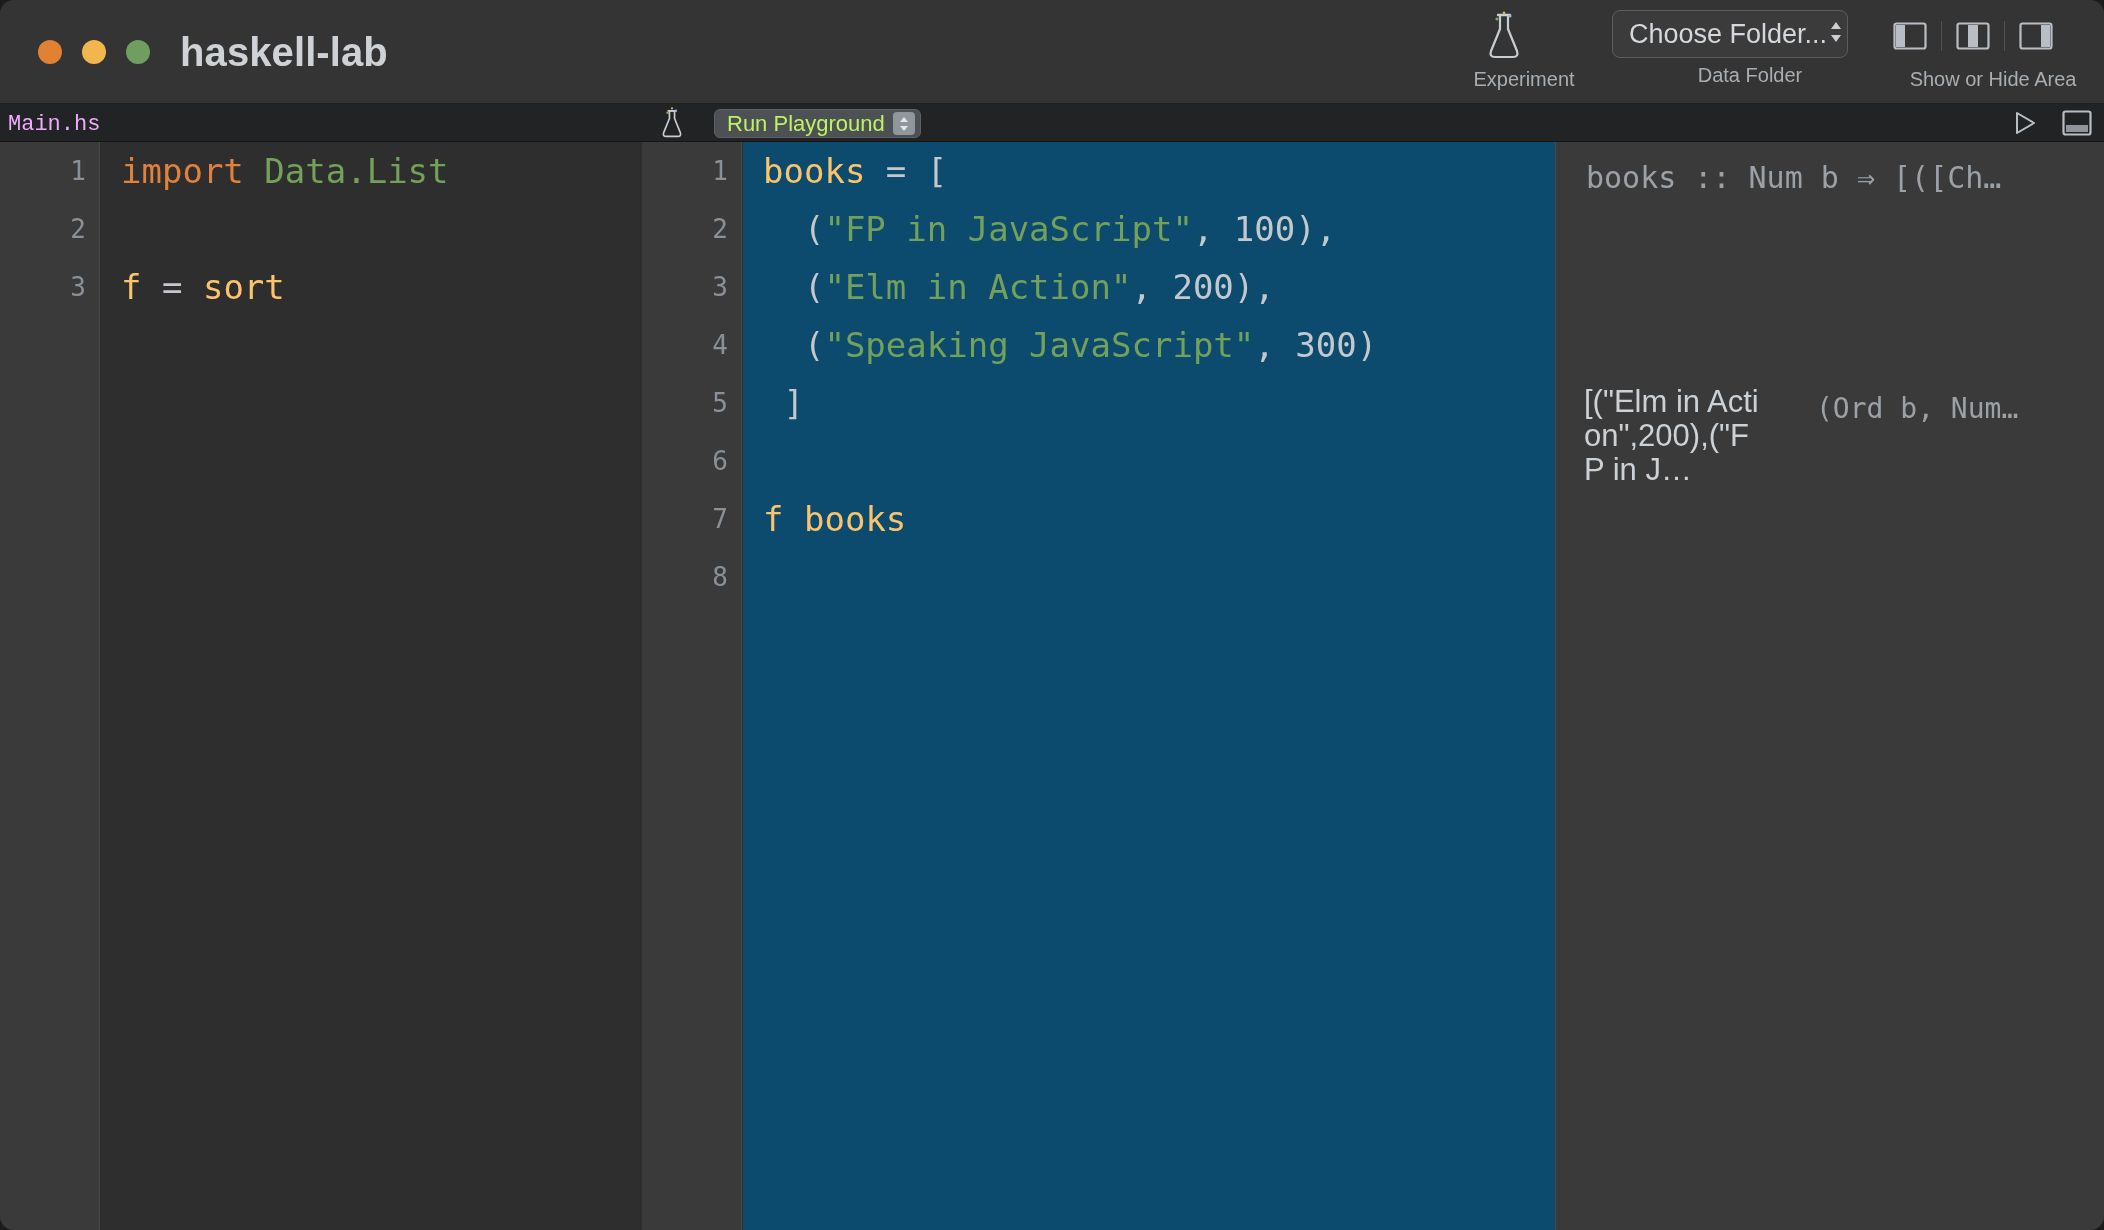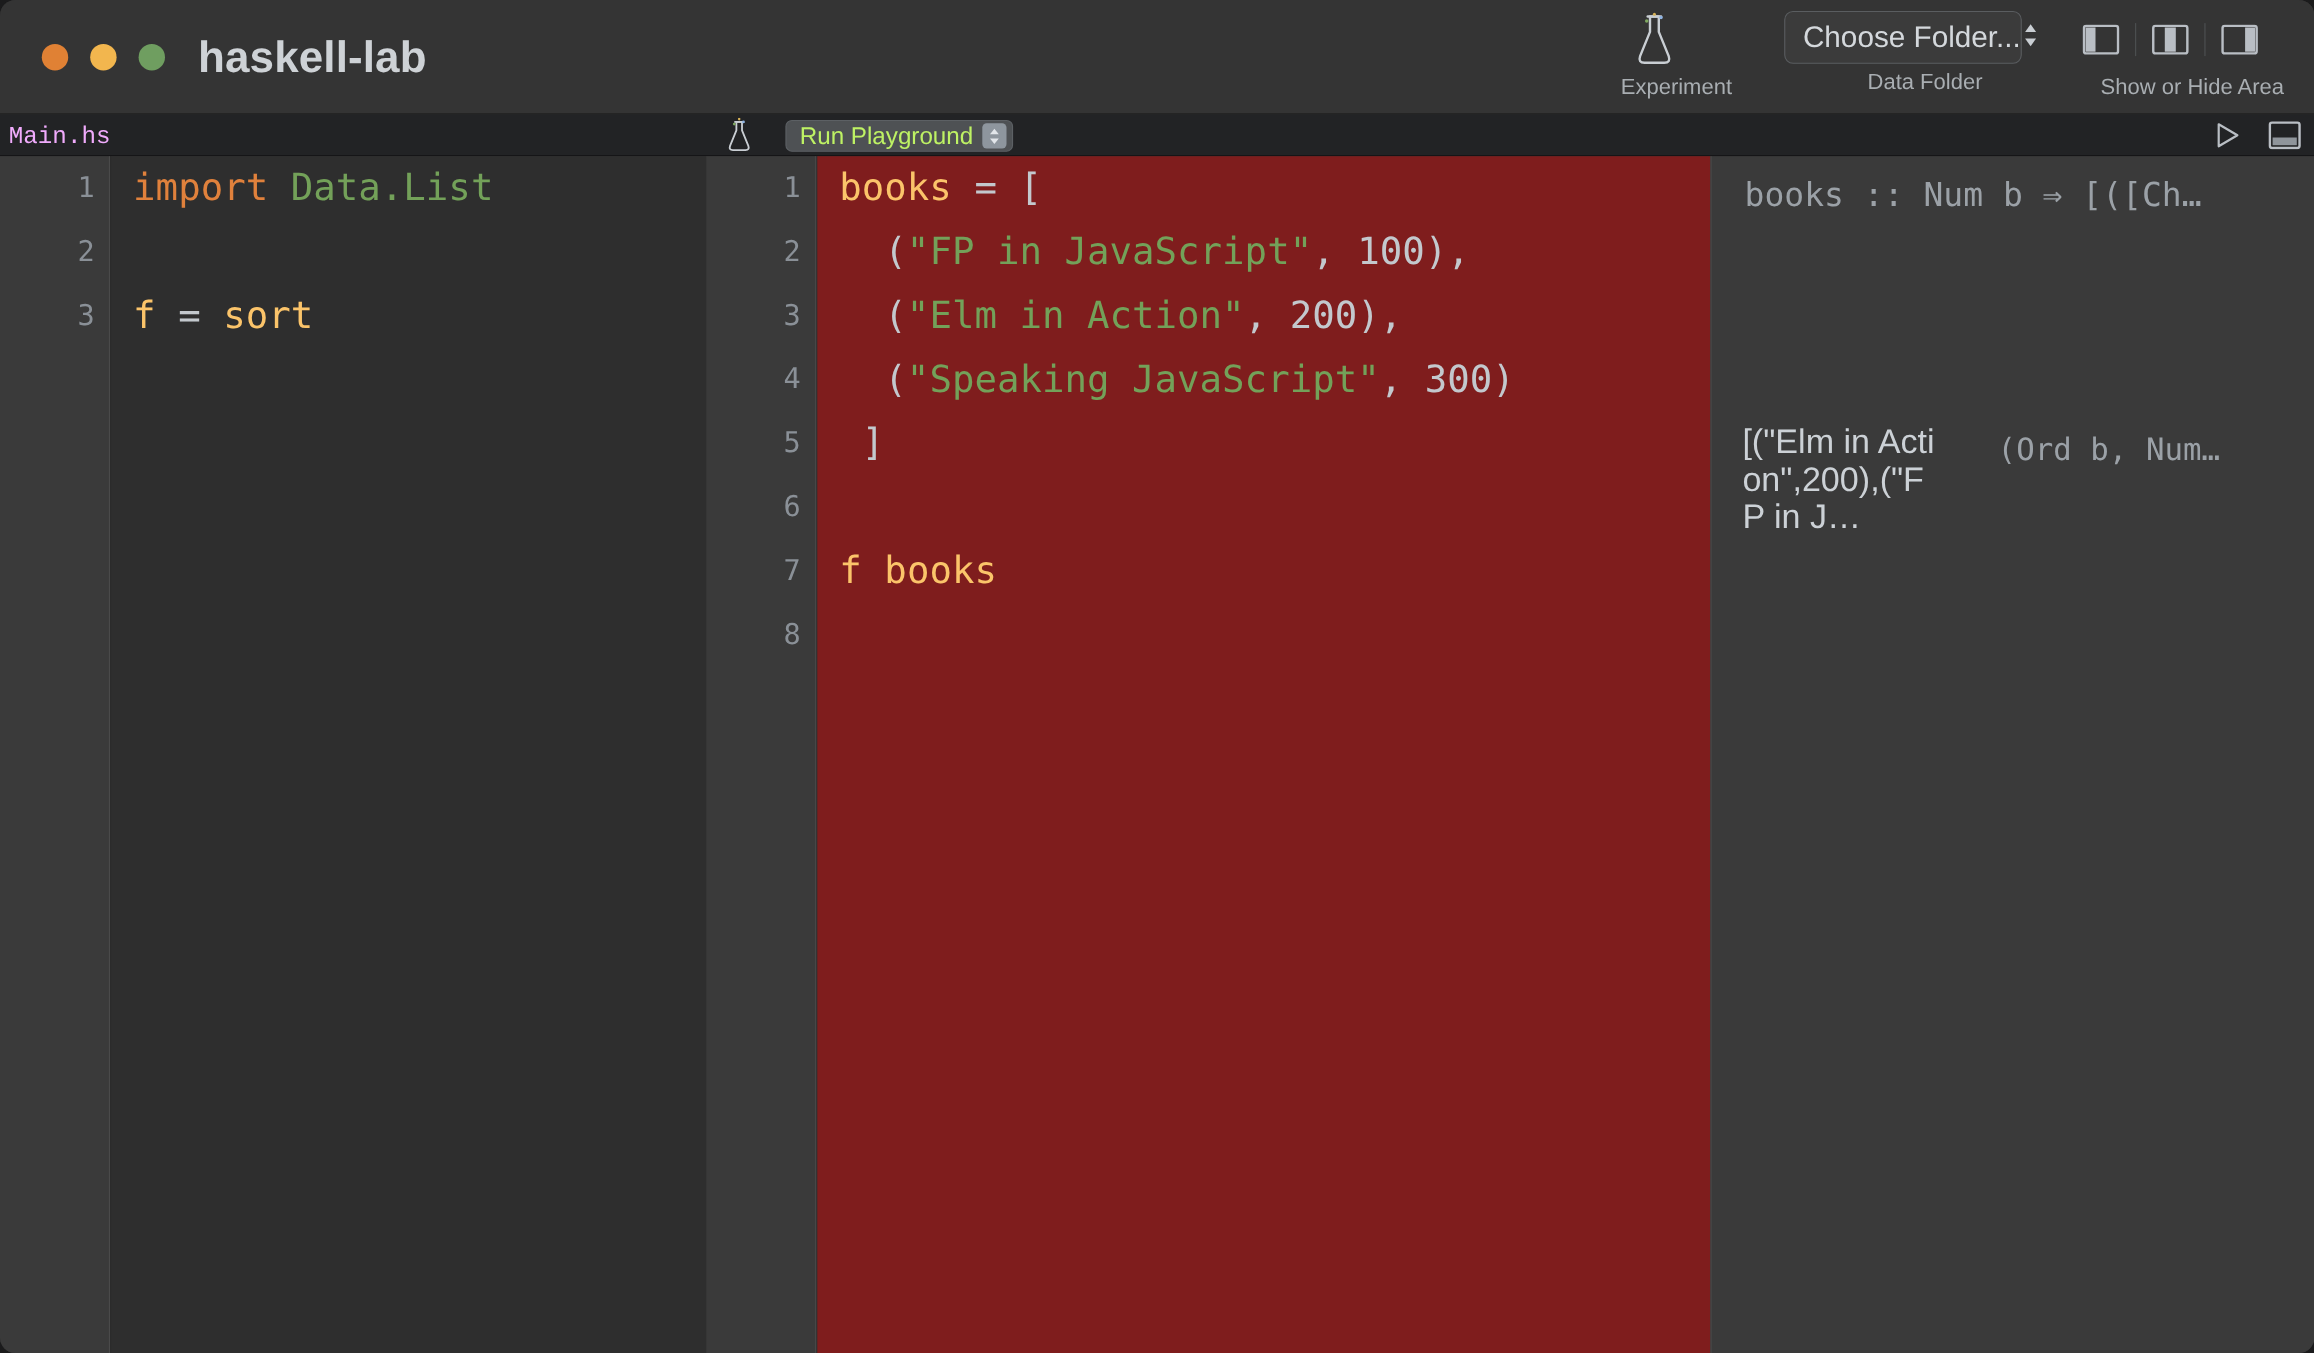--- a/index.html
+++ b/index.html
@@ -84,21 +84,21 @@
 
   .flask-icon {
     height: 52px;
     width: 40px;
     display: flex;
     align-items: center;
     justify-content: center;
   }
 
   .folder-select {
-    width: 216px;
+    width: 236px;
     height: 48px;
     box-sizing: border-box;
     border: 1px solid #5a5d60;
     border-radius: 8px;
     background: #3b3b3b;
     display: flex;
     align-items: center;
     justify-content: space-between;
     padding: 0 12px 0 16px;
   }
@@ -246,21 +246,21 @@
     height: 1088px;
     background: #3a3a3a;
     border-right: 1px solid #4a4a4a;
     box-sizing: border-box;
   }
   .pane-mid-gutterwrap .code {
     position: absolute;
     left: 101px; top: 0;
     width: 812px;
     height: 1088px;
-    background: #7f1d1d;
+    background: #0c4a6e;
   }
 
   .pane-right {
     position: absolute;
     left: 1555px; top: 0;
     width: 549px;
     height: 1088px;
     background: #3a3a3a;
     border-left: 1px solid #4a4a4a;
     box-sizing: border-box;

